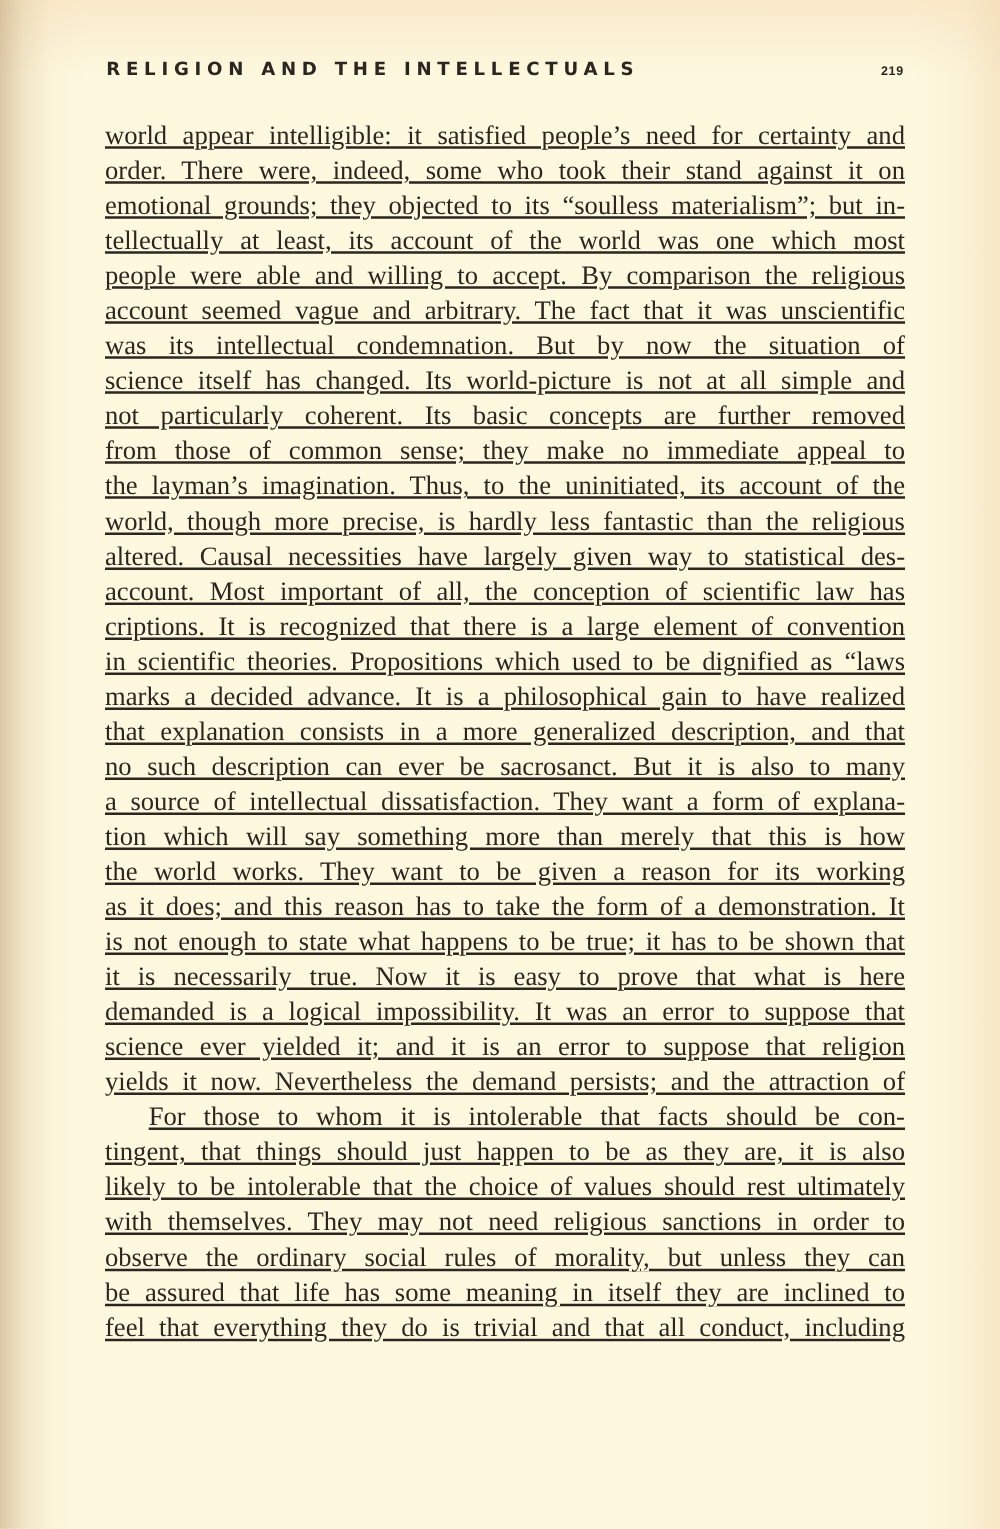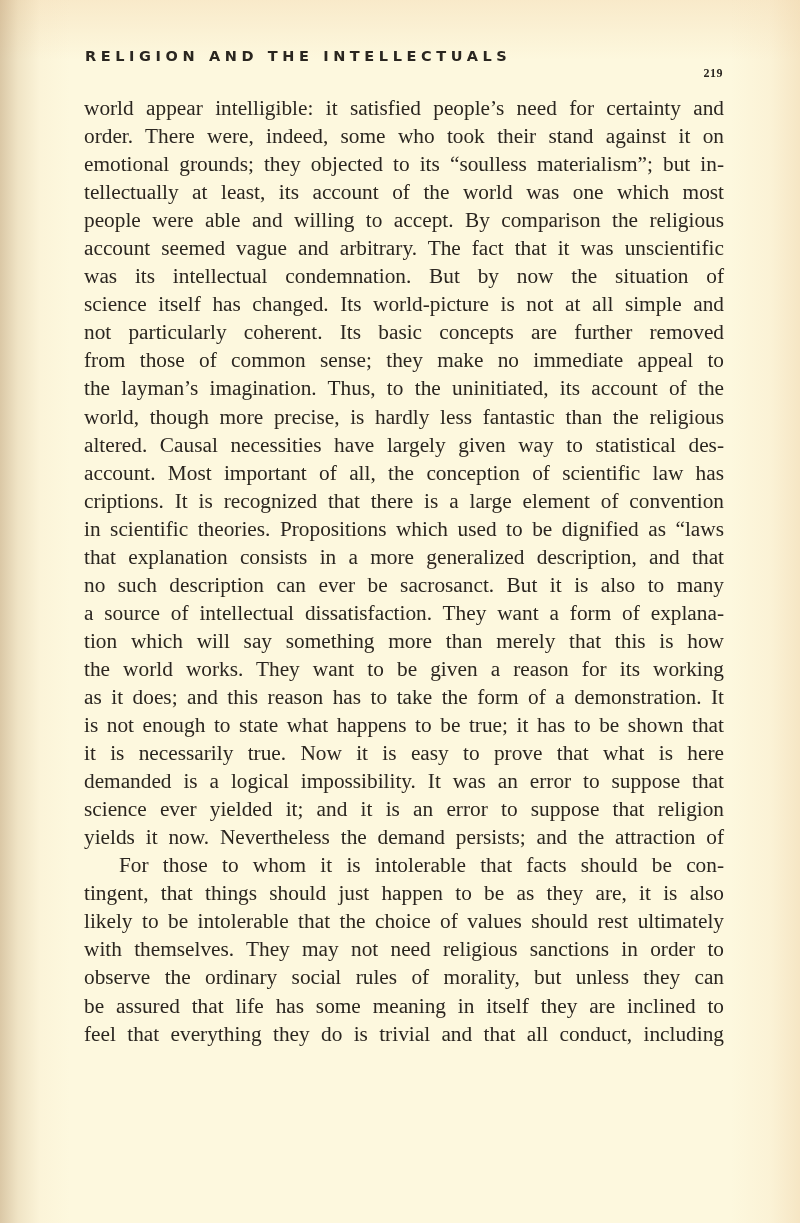--- a/index.html
+++ b/index.html
@@ -35,36 +35,37 @@
       align-items: baseline;
       color: #2a2620;
     }
     .running-title {
       font-family: "DejaVu Sans", sans-serif;
       font-size: 14.5px;
       font-weight: bold;
       letter-spacing: 4.6px;
     }
     .folio {
-      font-family: Liberation Serif, serif;
-      font-size: 12px;
+      font-family: Liberation Sans, sans-serif;
+      font-size: 10px;
       font-weight: bold;
       letter-spacing: 0.5px;
       position: relative;
-      top: 16px;
+      top: 0;
     }
     .body-text {
       position: absolute;
       top: 94px;
       left: 84px;
       width: 640px;
       font-family: "Liberation Serif", "DejaVu Serif", serif;
       font-size: 21.3px;
       line-height: 28.05px;
       color: #2b2620;
+      text-decoration: underline;
     }
     .line {
       display: block;
       white-space: nowrap;
       text-align: justify;
       text-align-last: justify;
       height: 28.05px;
     }
     .line.last {
       text-align-last: left;
@@ -93,20 +94,21 @@
       <span class="line">was its intellectual condemnation. But by now the situation of</span>
       <span class="line">science itself has changed. Its world-picture is not at all simple and</span>
       <span class="line">not particularly coherent. Its basic concepts are further removed</span>
       <span class="line">from those of common sense; they make no immediate appeal to</span>
       <span class="line">the layman’s imagination. Thus, to the uninitiated, its account of the</span>
       <span class="line">world, though more precise, is hardly less fantastic than the religious</span>
       <span class="line">altered. Causal necessities have largely given way to statistical des-</span>
       <span class="line">account. Most important of all, the conception of scientific law has</span>
       <span class="line">criptions. It is recognized that there is a large element of convention</span>
       <span class="line">in scientific theories. Propositions which used to be dignified as “laws</span>
+      <span class="line">marks a decided advance. It is a philosophical gain to have realized</span>
       <span class="line">that explanation consists in a more generalized description, and that</span>
       <span class="line">no such description can ever be sacrosanct. But it is also to many</span>
       <span class="line">a source of intellectual dissatisfaction. They want a form of explana-</span>
       <span class="line">tion which will say something more than merely that this is how</span>
       <span class="line">the world works. They want to be given a reason for its working</span>
       <span class="line">as it does; and this reason has to take the form of a demonstration. It</span>
       <span class="line">is not enough to state what happens to be true; it has to be shown that</span>
       <span class="line">it is necessarily true. Now it is easy to prove that what is here</span>
       <span class="line">demanded is a logical impossibility. It was an error to suppose that</span>
       <span class="line">science ever yielded it; and it is an error to suppose that religion</span>

